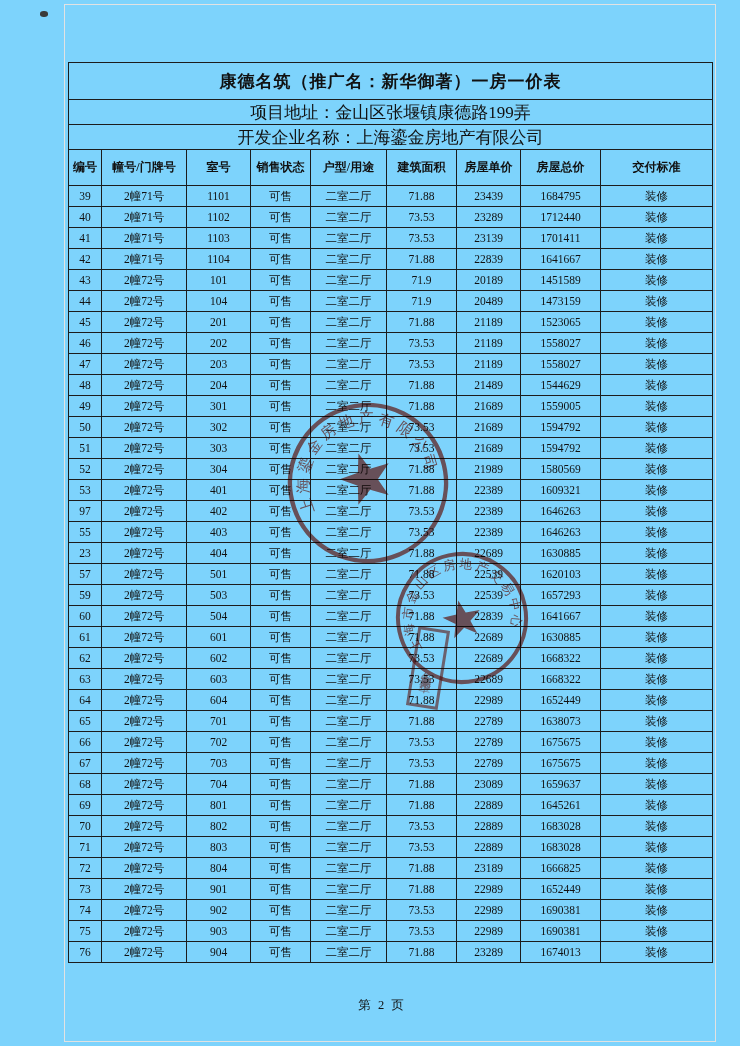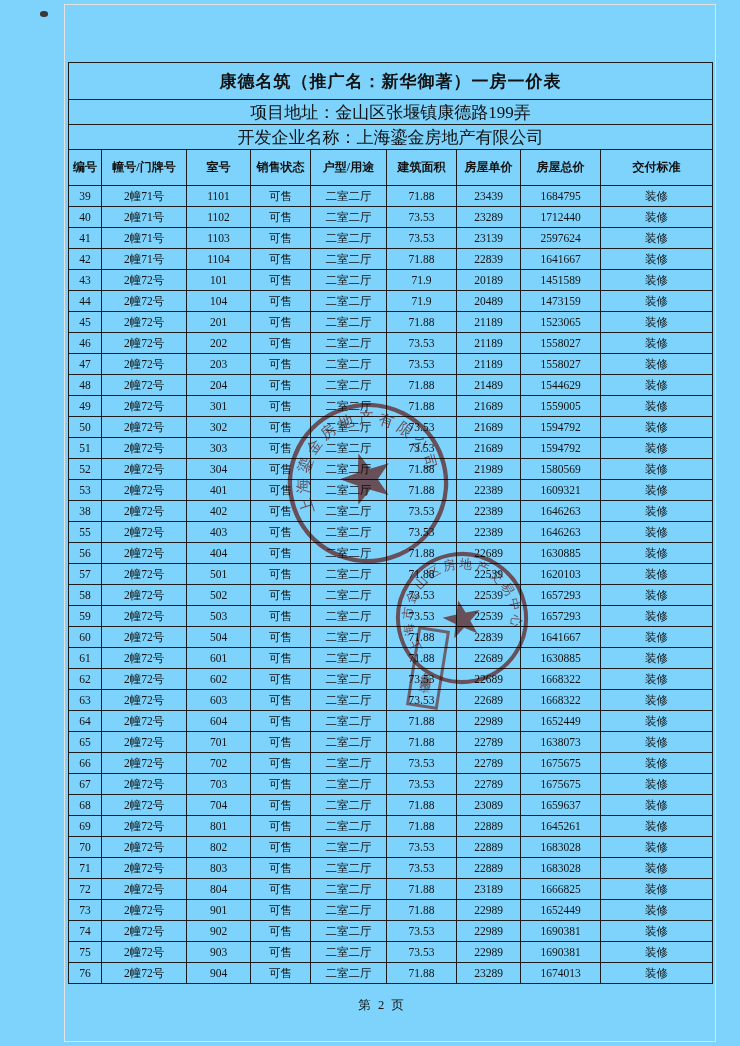--- a/index.html
+++ b/index.html
@@ -108,21 +108,21 @@
           <td data-name="table-cell">装修</td>
         </tr>
         <tr data-name="table-row">
           <td data-name="table-cell">41</td>
           <td data-name="table-cell">2幢71号</td>
           <td data-name="table-cell">1103</td>
           <td data-name="table-cell">可售</td>
           <td data-name="table-cell">二室二厅</td>
           <td data-name="table-cell">73.53</td>
           <td data-name="table-cell">23139</td>
-          <td data-name="table-cell">2597624</td>
+          <td data-name="table-cell">1701411</td>
           <td data-name="table-cell">装修</td>
         </tr>
         <tr data-name="table-row">
           <td data-name="table-cell">42</td>
           <td data-name="table-cell">2幢71号</td>
           <td data-name="table-cell">1104</td>
           <td data-name="table-cell">可售</td>
           <td data-name="table-cell">二室二厅</td>
           <td data-name="table-cell">71.88</td>
           <td data-name="table-cell">22839</td>
@@ -244,21 +244,21 @@
           <td data-name="table-cell">2幢72号</td>
           <td data-name="table-cell">401</td>
           <td data-name="table-cell">可售</td>
           <td data-name="table-cell">二室二厅</td>
           <td data-name="table-cell">71.88</td>
           <td data-name="table-cell">22389</td>
           <td data-name="table-cell">1609321</td>
           <td data-name="table-cell">装修</td>
         </tr>
         <tr data-name="table-row">
-          <td data-name="table-cell">38</td>
+          <td data-name="table-cell">97</td>
           <td data-name="table-cell">2幢72号</td>
           <td data-name="table-cell">402</td>
           <td data-name="table-cell">可售</td>
           <td data-name="table-cell">二室二厅</td>
           <td data-name="table-cell">73.53</td>
           <td data-name="table-cell">22389</td>
           <td data-name="table-cell">1646263</td>
           <td data-name="table-cell">装修</td>
         </tr>
         <tr data-name="table-row">
@@ -266,50 +266,39 @@
           <td data-name="table-cell">2幢72号</td>
           <td data-name="table-cell">403</td>
           <td data-name="table-cell">可售</td>
           <td data-name="table-cell">二室二厅</td>
           <td data-name="table-cell">73.53</td>
           <td data-name="table-cell">22389</td>
           <td data-name="table-cell">1646263</td>
           <td data-name="table-cell">装修</td>
         </tr>
         <tr data-name="table-row">
-          <td data-name="table-cell">56</td>
+          <td data-name="table-cell">23</td>
           <td data-name="table-cell">2幢72号</td>
           <td data-name="table-cell">404</td>
           <td data-name="table-cell">可售</td>
           <td data-name="table-cell">二室二厅</td>
           <td data-name="table-cell">71.88</td>
           <td data-name="table-cell">22689</td>
           <td data-name="table-cell">1630885</td>
           <td data-name="table-cell">装修</td>
         </tr>
         <tr data-name="table-row">
           <td data-name="table-cell">57</td>
           <td data-name="table-cell">2幢72号</td>
           <td data-name="table-cell">501</td>
           <td data-name="table-cell">可售</td>
           <td data-name="table-cell">二室二厅</td>
           <td data-name="table-cell">71.88</td>
           <td data-name="table-cell">22539</td>
           <td data-name="table-cell">1620103</td>
-          <td data-name="table-cell">装修</td>
-        </tr>
-        <tr data-name="table-row">
-          <td data-name="table-cell">58</td>
-          <td data-name="table-cell">2幢72号</td>
-          <td data-name="table-cell">502</td>
-          <td data-name="table-cell">可售</td>
-          <td data-name="table-cell">二室二厅</td>
-          <td data-name="table-cell">73.53</td>
-          <td data-name="table-cell">22539</td>
-          <td data-name="table-cell">1657293</td>
           <td data-name="table-cell">装修</td>
         </tr>
         <tr data-name="table-row">
           <td data-name="table-cell">59</td>
           <td data-name="table-cell">2幢72号</td>
           <td data-name="table-cell">503</td>
           <td data-name="table-cell">可售</td>
           <td data-name="table-cell">二室二厅</td>
           <td data-name="table-cell">73.53</td>
           <td data-name="table-cell">22539</td>

